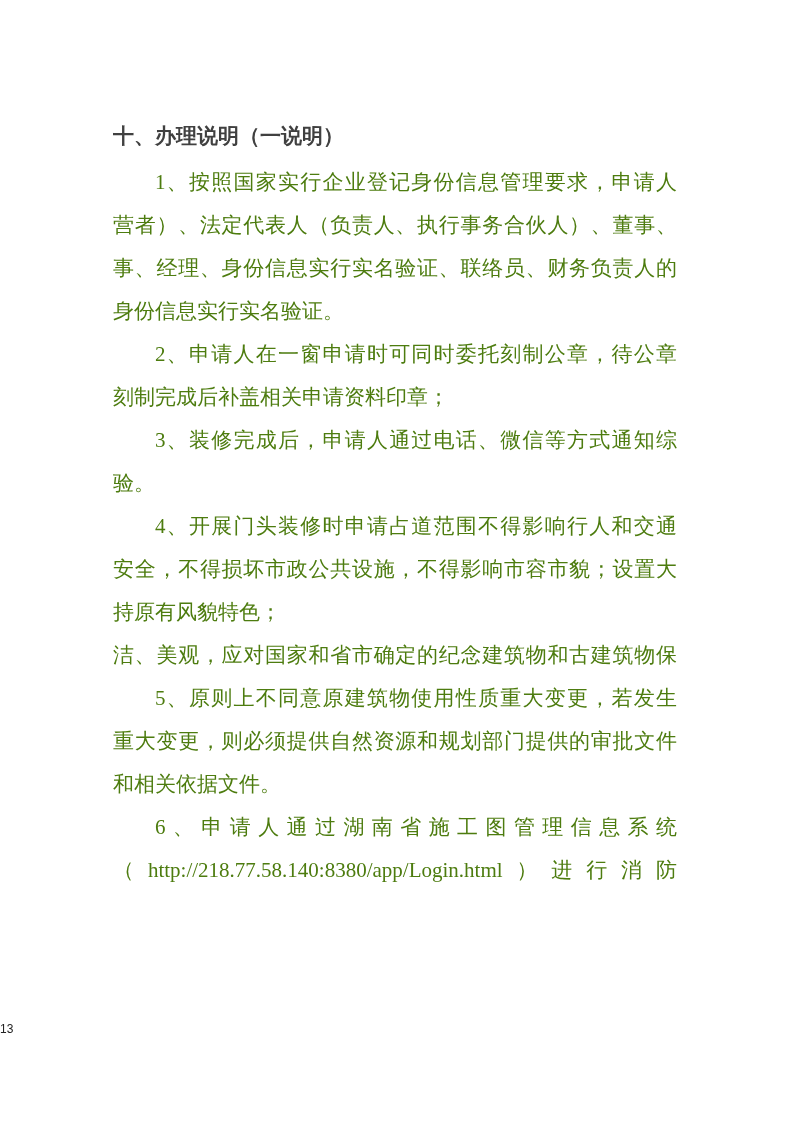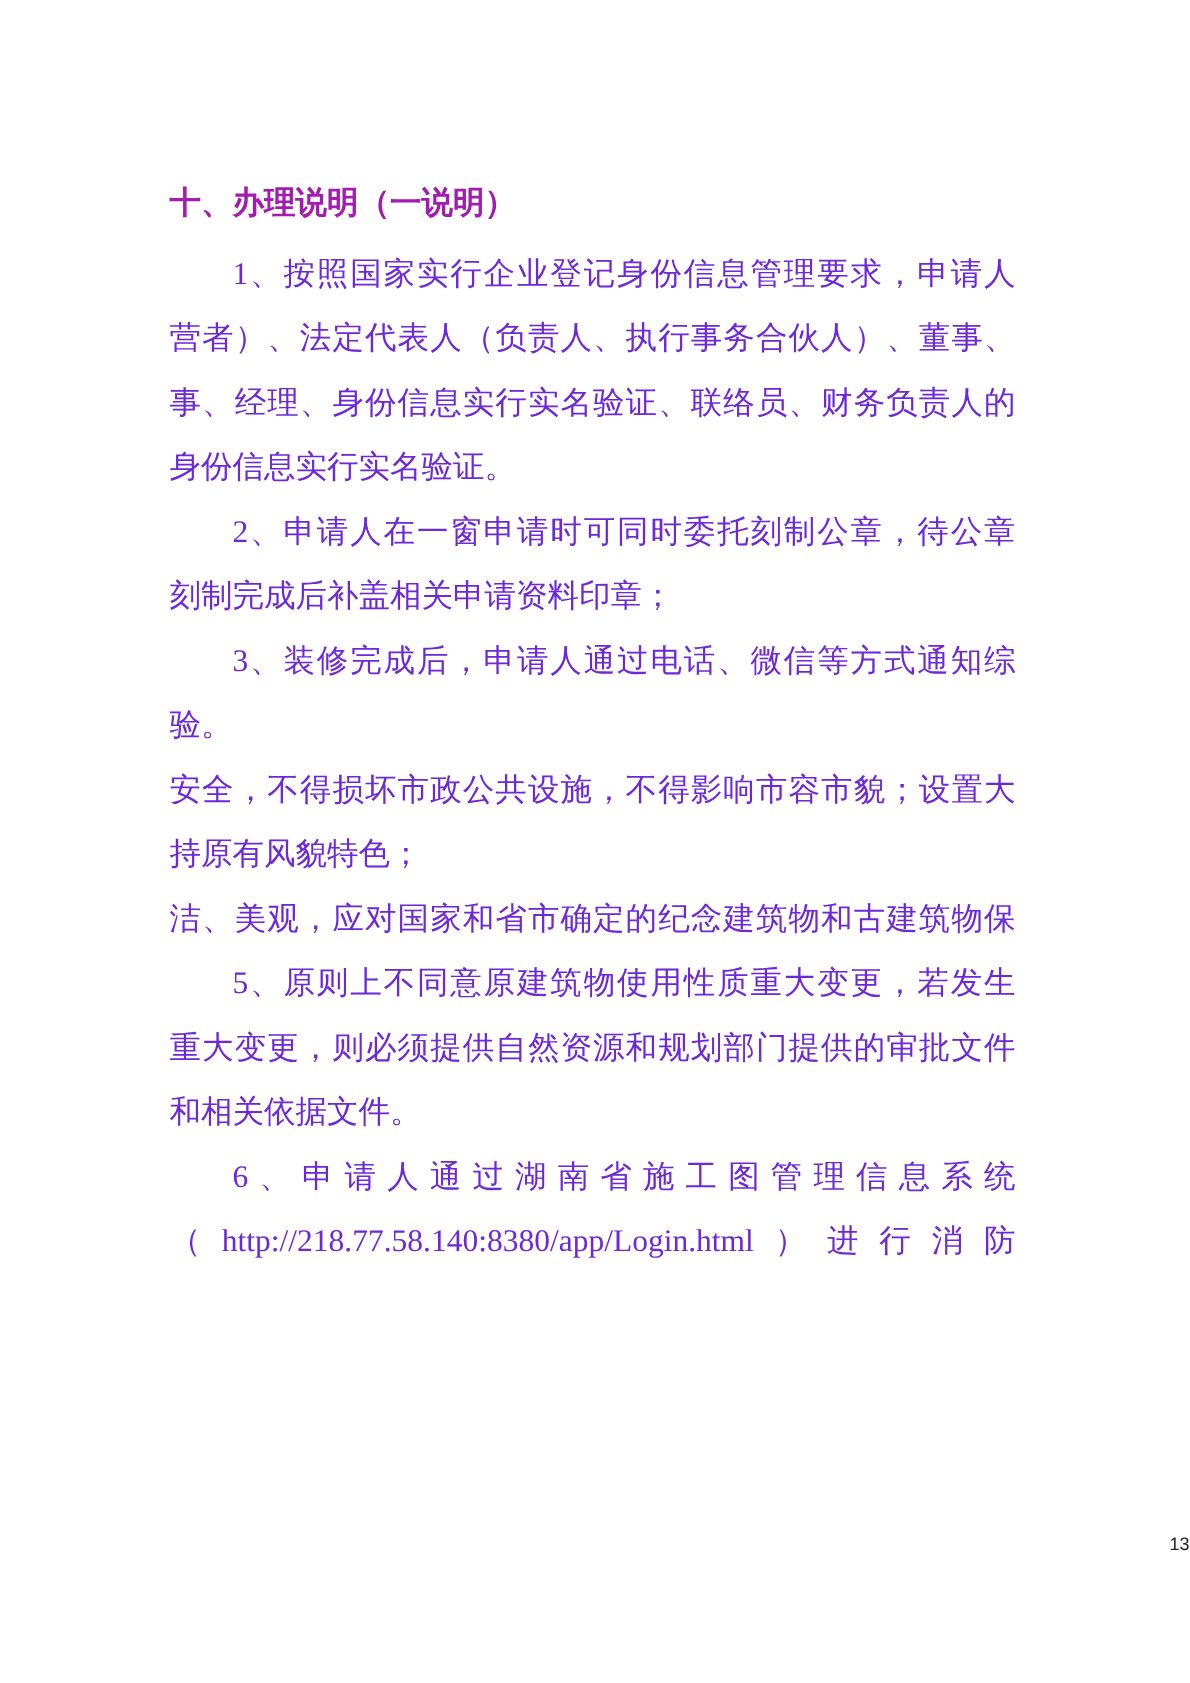--- a/index.html
+++ b/index.html
@@ -16,68 +16,69 @@
     overflow: hidden;
     font-family: "Liberation Serif", "DejaVu Serif", serif;
   }
   .content {
     position: absolute;
     left: 113px;
     top: 122px;
     width: 564px;
   }
   .doc-heading {
-    font-family: Liberation Sans, sans-serif;
+    font-family: Liberation Serif, serif;
     font-weight: bold;
     font-size: 21px;
     line-height: 28px;
     margin: 0 0 11px 0;
-    color: #a21caf;
+    color: #404040;
   }
   .line {
     font-size: 21px;
     line-height: 43px;
     height: 43px;
     overflow: hidden;
-    color: #6d28d9;
+    color: #4d7c0f;
   }
   .line.indent {
     text-indent: 2em;
   }
   .line.fill {
     text-align: justify;
     text-align-last: justify;
     text-justify: inter-character;
   }
   .page-number {
     position: absolute;
     left: 0;
     right: 0;
     top: 1022px;
-    text-align: right;
+    text-align: left;
     font-family: "Liberation Sans", "DejaVu Sans", sans-serif;
     font-size: 12px;
     color: #222222;
   }
 </style>
 </head>
 <body>
 
 <div class="page">
   <div class="content">
     <h1 class="doc-heading">十、办理说明（一说明）</h1>
     <div>
         <div class="line indent fill">1、按照国家实行企业登记身份信息管理要求，申请人</div>
         <div class="line fill">营者）、法定代表人（负责人、执行事务合伙人）、董事、监</div>
         <div class="line fill">事、经理、身份信息实行实名验证、联络员、财务负责人的</div>
         <div class="line">身份信息实行实名验证。</div>
         <div class="line indent fill">2、申请人在一窗申请时可同时委托刻制公章，待公章</div>
         <div class="line">刻制完成后补盖相关申请资料印章；</div>
         <div class="line indent fill">3、装修完成后，申请人通过电话、微信等方式通知综</div>
         <div class="line">验。</div>
+        <div class="line indent fill">4、开展门头装修时申请占道范围不得影响行人和交通</div>
         <div class="line fill">安全，不得损坏市政公共设施，不得影响市容市貌；设置大</div>
         <div class="line">持原有风貌特色；</div>
         <div class="line fill">洁、美观，应对国家和省市确定的纪念建筑物和古建筑物保</div>
         <div class="line indent fill">5、原则上不同意原建筑物使用性质重大变更，若发生</div>
         <div class="line fill">重大变更，则必须提供自然资源和规划部门提供的审批文件</div>
         <div class="line">和相关依据文件。</div>
         <div class="line indent fill">6、申请人通过湖南省施工图管理信息系统</div>
         <div class="line fill">（http://218.77.58.140:8380/app/Login.html）进行消防</div>
       </div>
   </div>

